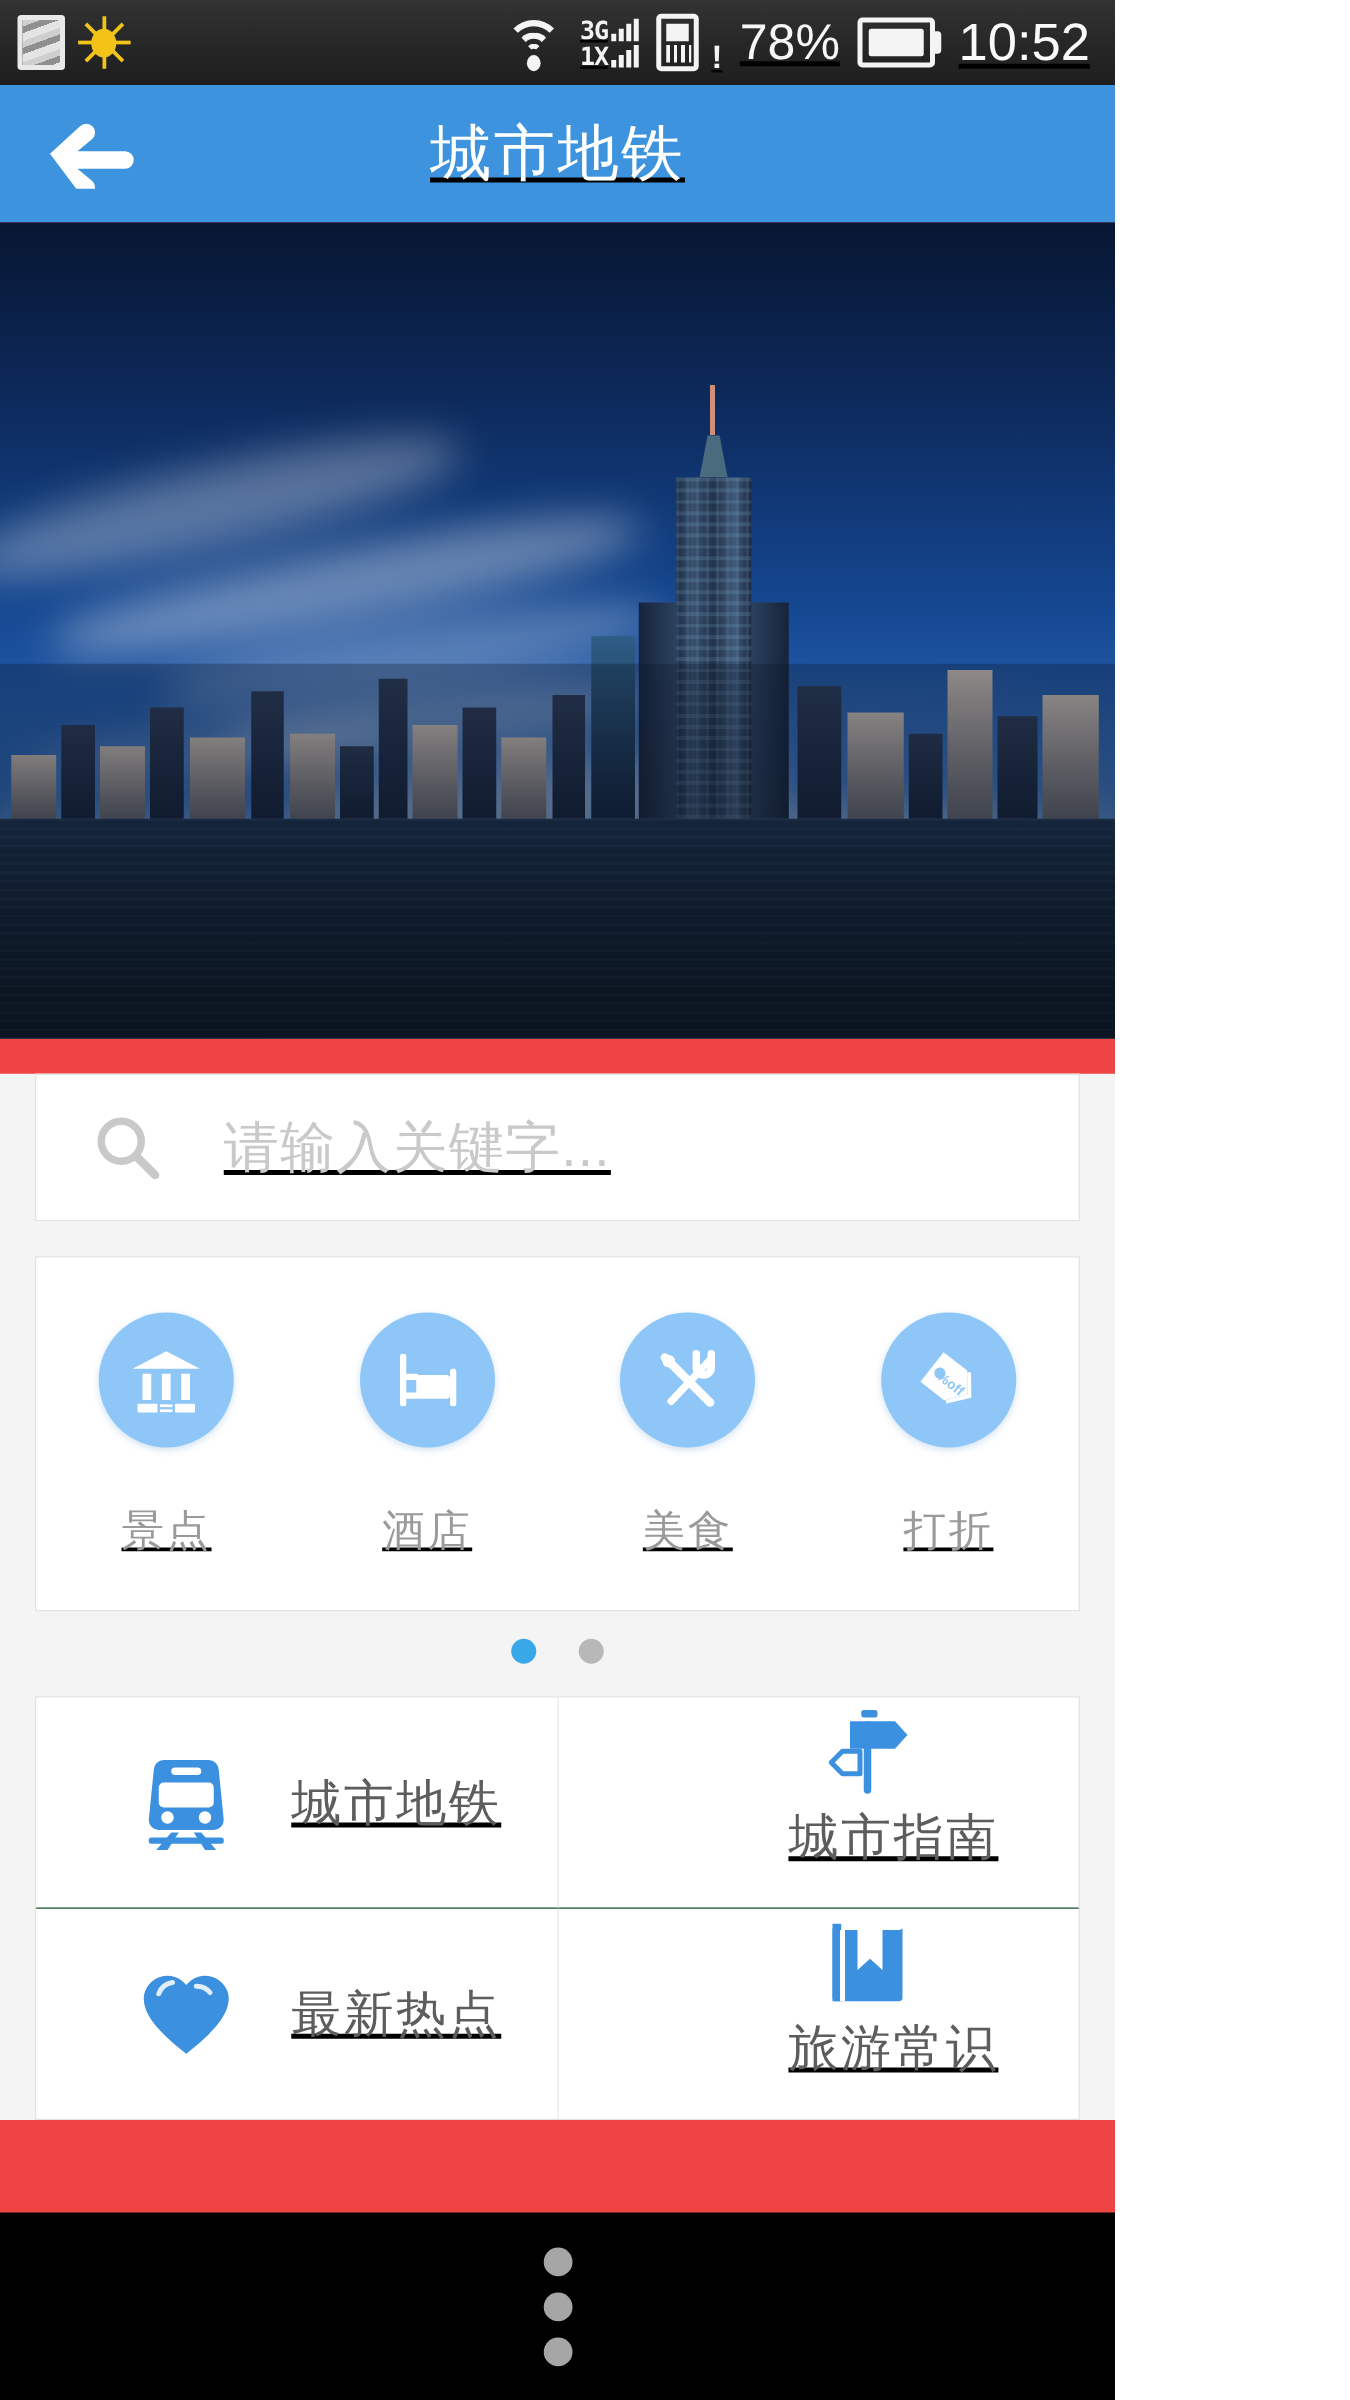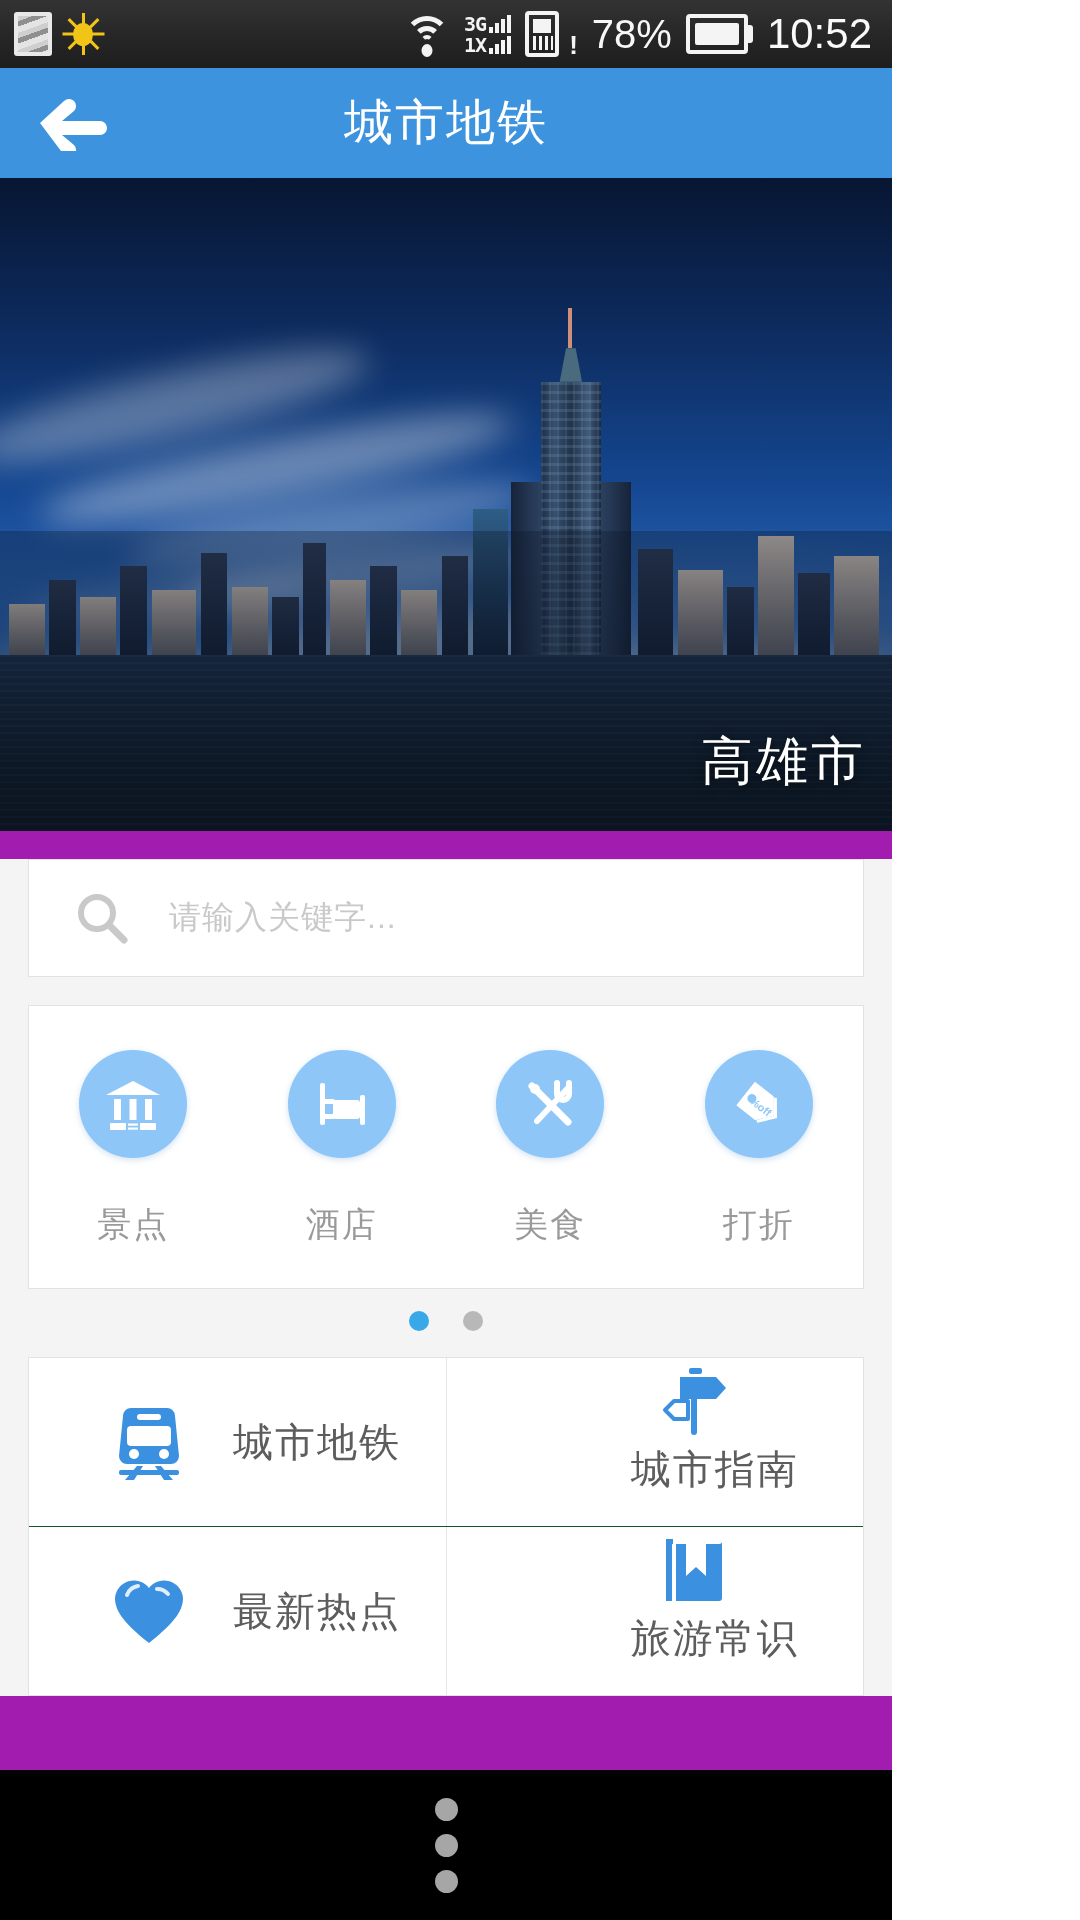--- a/index.html
+++ b/index.html
@@ -2,21 +2,21 @@
 <html><head>
 <meta charset="utf-8">
 <style>
   * { margin:0; padding:0; box-sizing:border-box; }
   html,body { width:1080px; height:1920px; }
   body {
     font-family:"Liberation Sans","DejaVu Sans",sans-serif;
     background:#ffffff;
     overflow:hidden;
   }
-  .phone { position:relative; width:892px; height:1920px; background:#a21caf; }
+  .phone { position:relative; width:892px; height:1920px; background:#ef4444;text-decoration:underline; }
 
   
   .statusbar{
     position:relative; height:68px; width:100%;
     background:#2b2b2b;
     background-image:linear-gradient(180deg,#333 0%,#262626 55%,#1e1e1e 100%);
     display:flex; align-items:center; padding:0 14px;
   }
   .sb-left{display:flex;align-items:center;gap:14px;}
   .sb-right{margin-left:auto;display:flex;align-items:center;gap:14px;padding-right:6px;}
@@ -105,21 +105,21 @@
   .hero-dim{position:absolute;left:0;right:0;bottom:0;height:46%;background:linear-gradient(180deg,rgba(10,20,36,.30),rgba(8,16,28,.62));}
   .hero-city{position:absolute;right:26px;bottom:34px;color:#fff;font-size:52px;letter-spacing:3px;text-shadow:0 2px 10px rgba(0,0,0,.55);}
 
   
   .content{background:#f4f4f4;padding:0 0 0 0;}
   .card{background:#fff;border:1px solid #e2e2e2;margin:28px 28px 0 28px;}
 
   .searchcard{height:118px;display:flex;align-items:center;padding:0 44px;}
   .searchcard .mag{width:58px;height:58px;flex:0 0 auto;}
   .searchcard .mag svg{width:100%;height:100%;display:block;}
-  .searchcard .ph{margin-left:38px;color:#c9c9c9;font-size:32px;letter-spacing:1px;}
+  .searchcard .ph{margin-left:48px;color:#c9c9c9;font-size:44px;letter-spacing:1px;}
 
   .quickcard{padding:44px 0 40px 0;}
   .qrow{display:flex;}
   .qitem{flex:1;display:flex;flex-direction:column;align-items:center;cursor:pointer;}
   .qcircle{width:108px;height:108px;border-radius:50%;background:#8ec6f7;display:flex;align-items:center;justify-content:center;
            box-shadow:0 2px 6px rgba(90,150,210,.28);}
   .qcircle svg{width:62px;height:62px;display:block;}
   .qlabel{margin-top:44px;color:#9a9a9a;font-size:34px;letter-spacing:2px;}
 
   .dots{display:flex;justify-content:center;align-items:center;gap:34px;padding:22px 0 18px 0;}
@@ -244,21 +244,20 @@
       <div class="tw-wingR"></div>
       <div class="tw-shaft">
           <span class="tw-win"></span>
         </div>
       <div class="tw-crown"></div>
       <div class="tw-spire"></div>
     </div>
 
     <div class="water"></div>
     <div class="hero-dim"></div>
-    <div class="hero-city">高雄市</div>
   </div>
 
   <div class="content">
 
     <div class="card searchcard">
       <span class="mag">
         <svg viewBox="0 0 58 58">
           <circle cx="24" cy="24" r="16" fill="none" stroke="#c9c9c9" stroke-width="6"></circle>
           <line x1="36" y1="36" x2="51" y2="51" stroke="#c9c9c9" stroke-width="7" stroke-linecap="round"></line>
         </svg>

